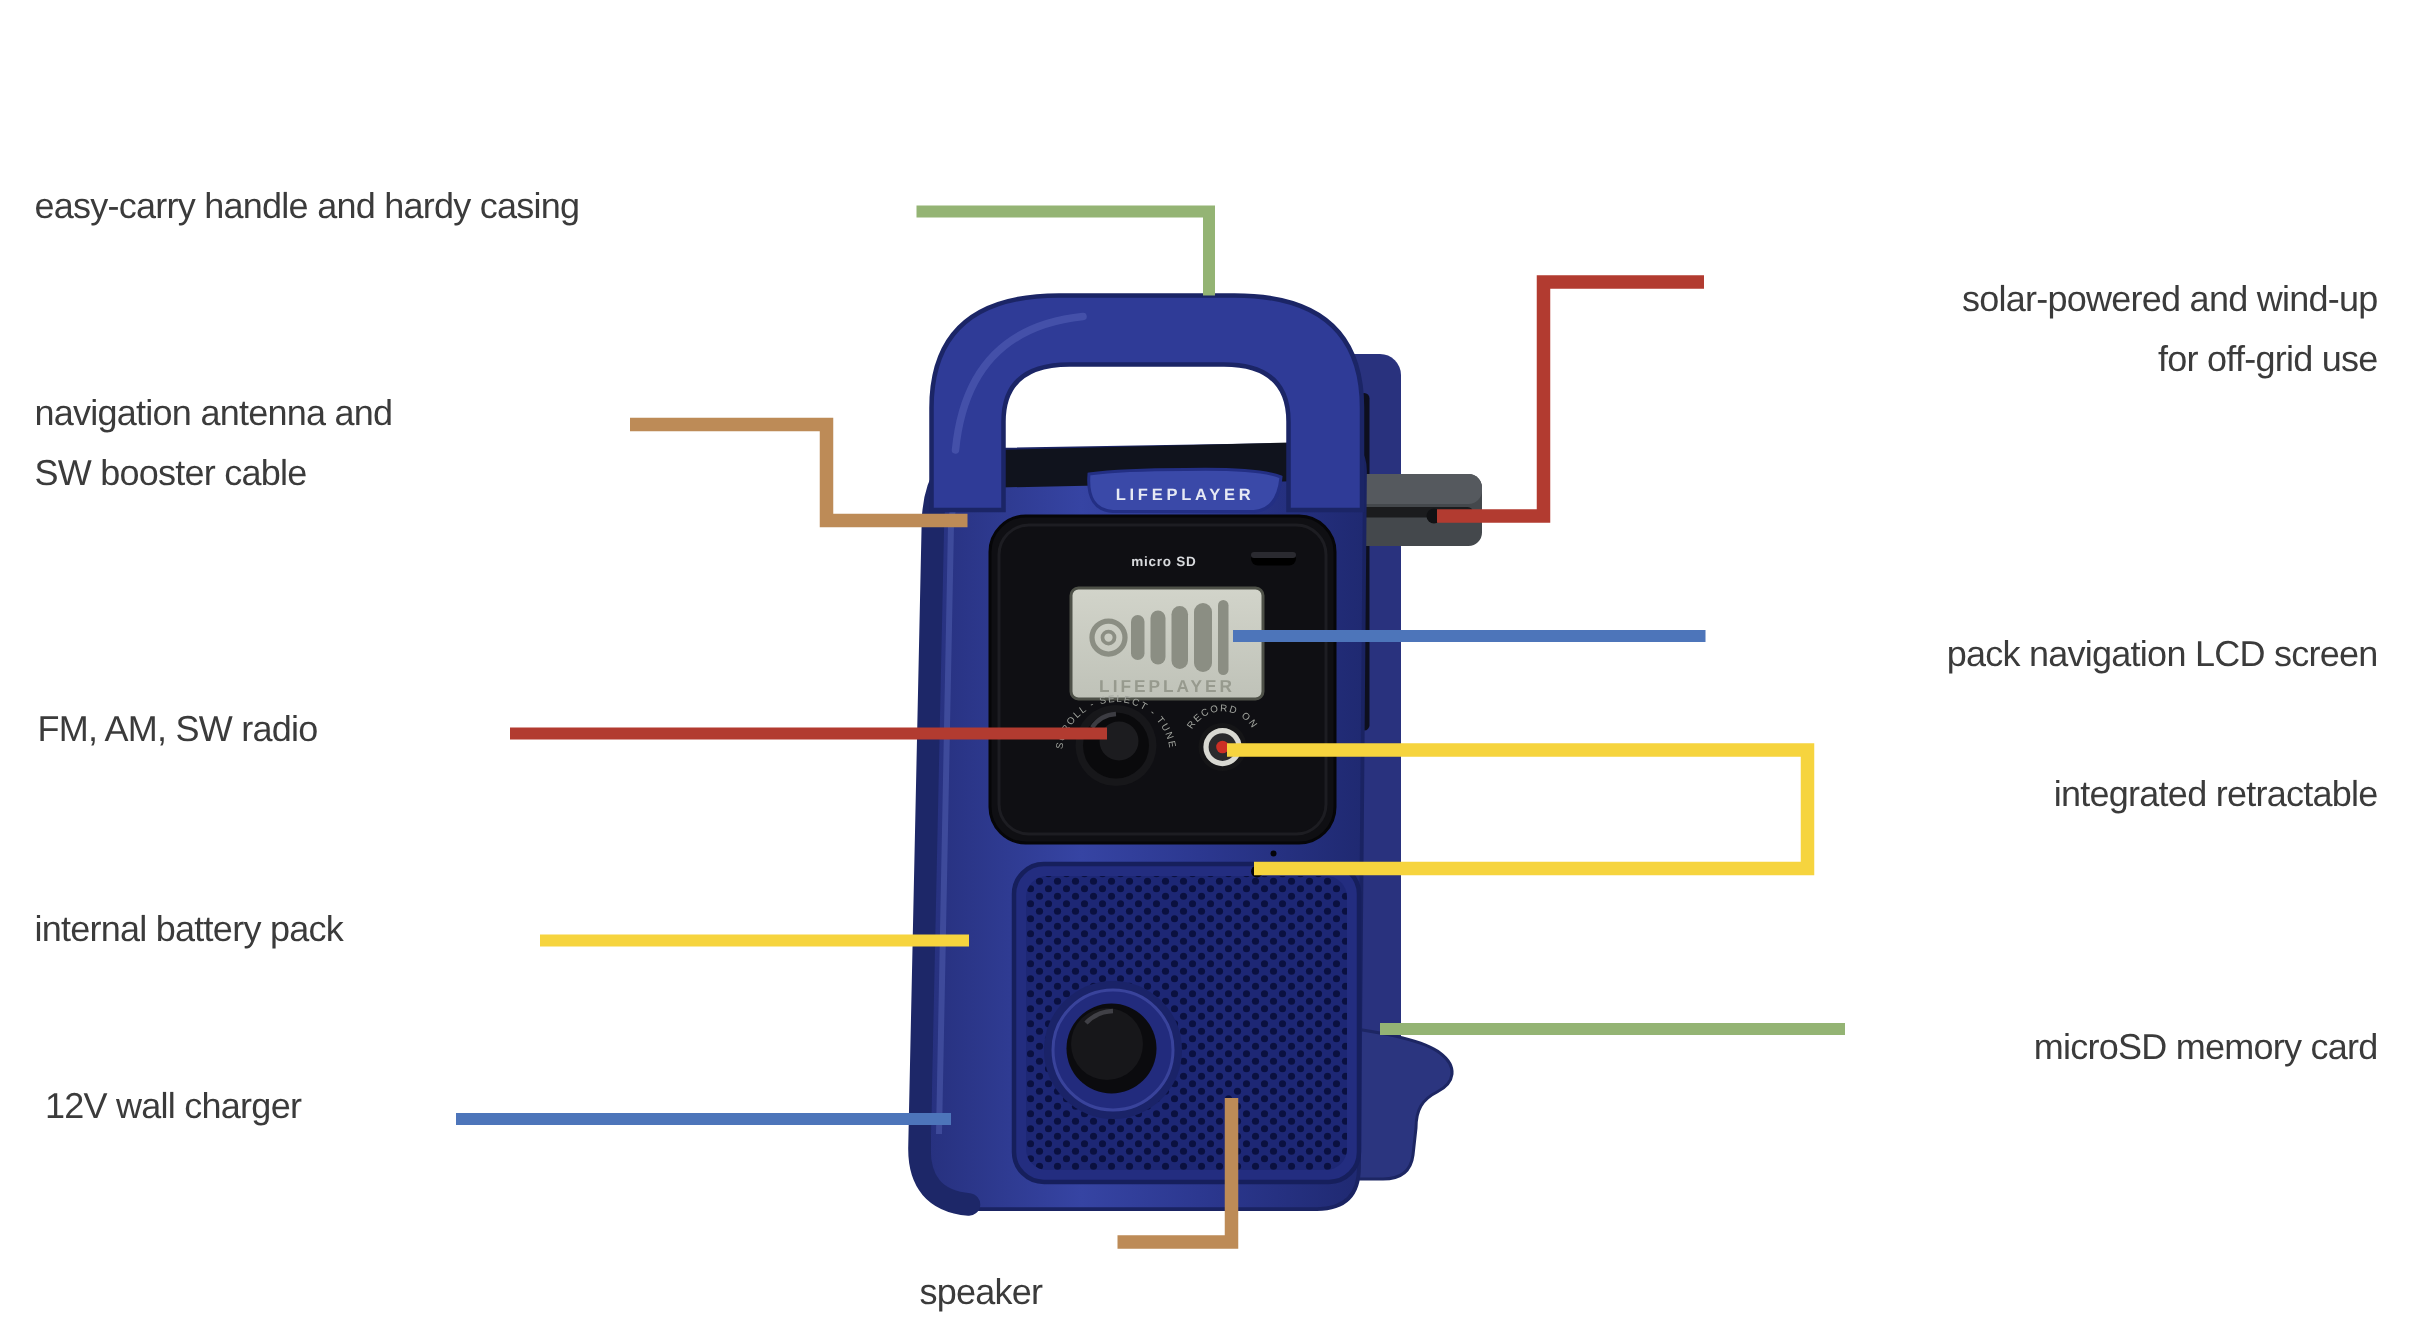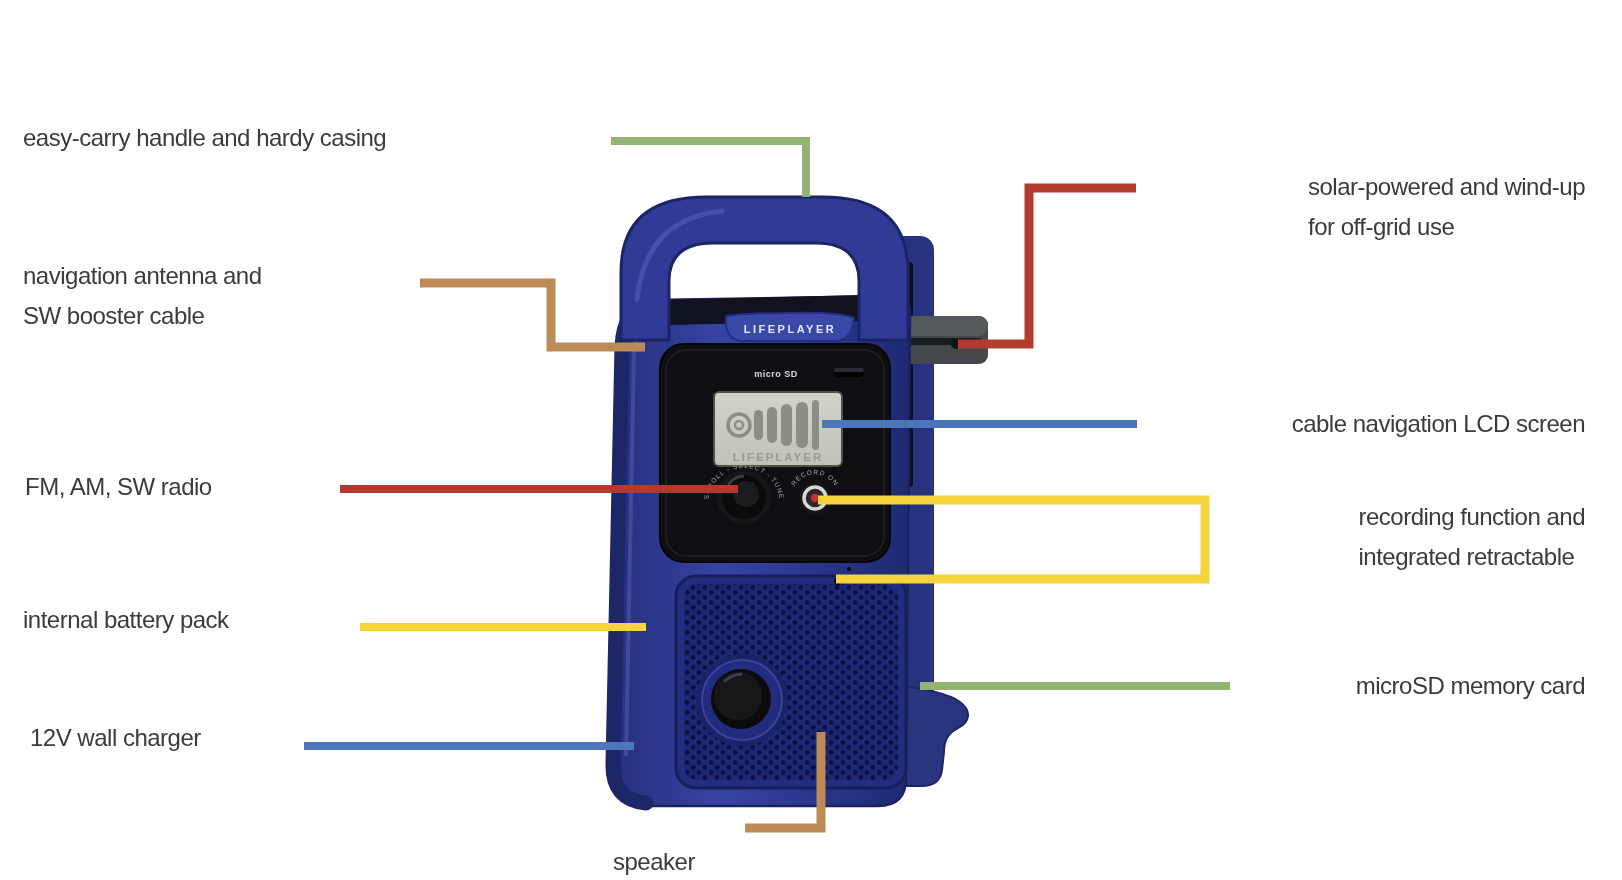--- a/index.html
+++ b/index.html
@@ -1,21 +1,21 @@
 <!DOCTYPE html>
 <html><head>
 <meta charset="utf-8">
 <style>
   html,body{margin:0;padding:0;background:#ffffff;}
   .stage{position:relative;width:1622px;height:880px;background:#ffffff;overflow:hidden;
          font-family:"Liberation Sans", sans-serif;}
   .scene{position:absolute;left:0;top:0;width:1622px;height:880px;}
   .label{position:absolute;font-size:24px;line-height:40px;color:#3b3b3b;
          letter-spacing:-0.5px;white-space:nowrap;}
-  .label.right{}
+  .label.right{text-align:right;margin-top:13px;}
   .tab-text{font-family:"Liberation Sans",sans-serif;font-size:11px;font-weight:700;
             letter-spacing:2.5px;fill:#e6e9f4;text-anchor:middle;}
   .lcd-brand{font-family:"Liberation Sans",sans-serif;font-size:11.5px;font-weight:700;
              letter-spacing:2px;fill:#979a8e;text-anchor:middle;}
   .sd-text{font-family:"Liberation Sans",sans-serif;font-size:9px;font-weight:700;
            letter-spacing:0.5px;fill:#d8dadd;text-anchor:middle;}
   .arc-text{font-family:"Liberation Sans",sans-serif;font-size:6.5px;letter-spacing:1.1px;
             fill:#a2a59f;text-anchor:middle;}
   .connector{fill:none;stroke-linejoin:miter;stroke-linecap:butt;}
 </style>
@@ -161,22 +161,21 @@
 
   <div class="label" style="left:30px;top:718px">12V wall charger</div>
 
   <div class="label" style="left:613px;top:842px">speaker</div>
 
   <div class="label right" style="right:37px;top:167px">
     <div>solar-powered and wind-up</div>
     <div>for off-grid use</div>
   </div>
 
-  <div class="label right" style="right:37px;top:404px">cable navigation LCD screen</div>
+  <div class="label right" style="right:37px;top:404px">pack navigation LCD screen</div>
 
   <div class="label right" style="right:37px;top:497px">
-    <div>recording function and</div>
     <div>integrated retractable</div>
   </div>
 
   <div class="label right" style="right:37px;top:666px">microSD memory card</div>
 
 </div>
 
 </body></html>

